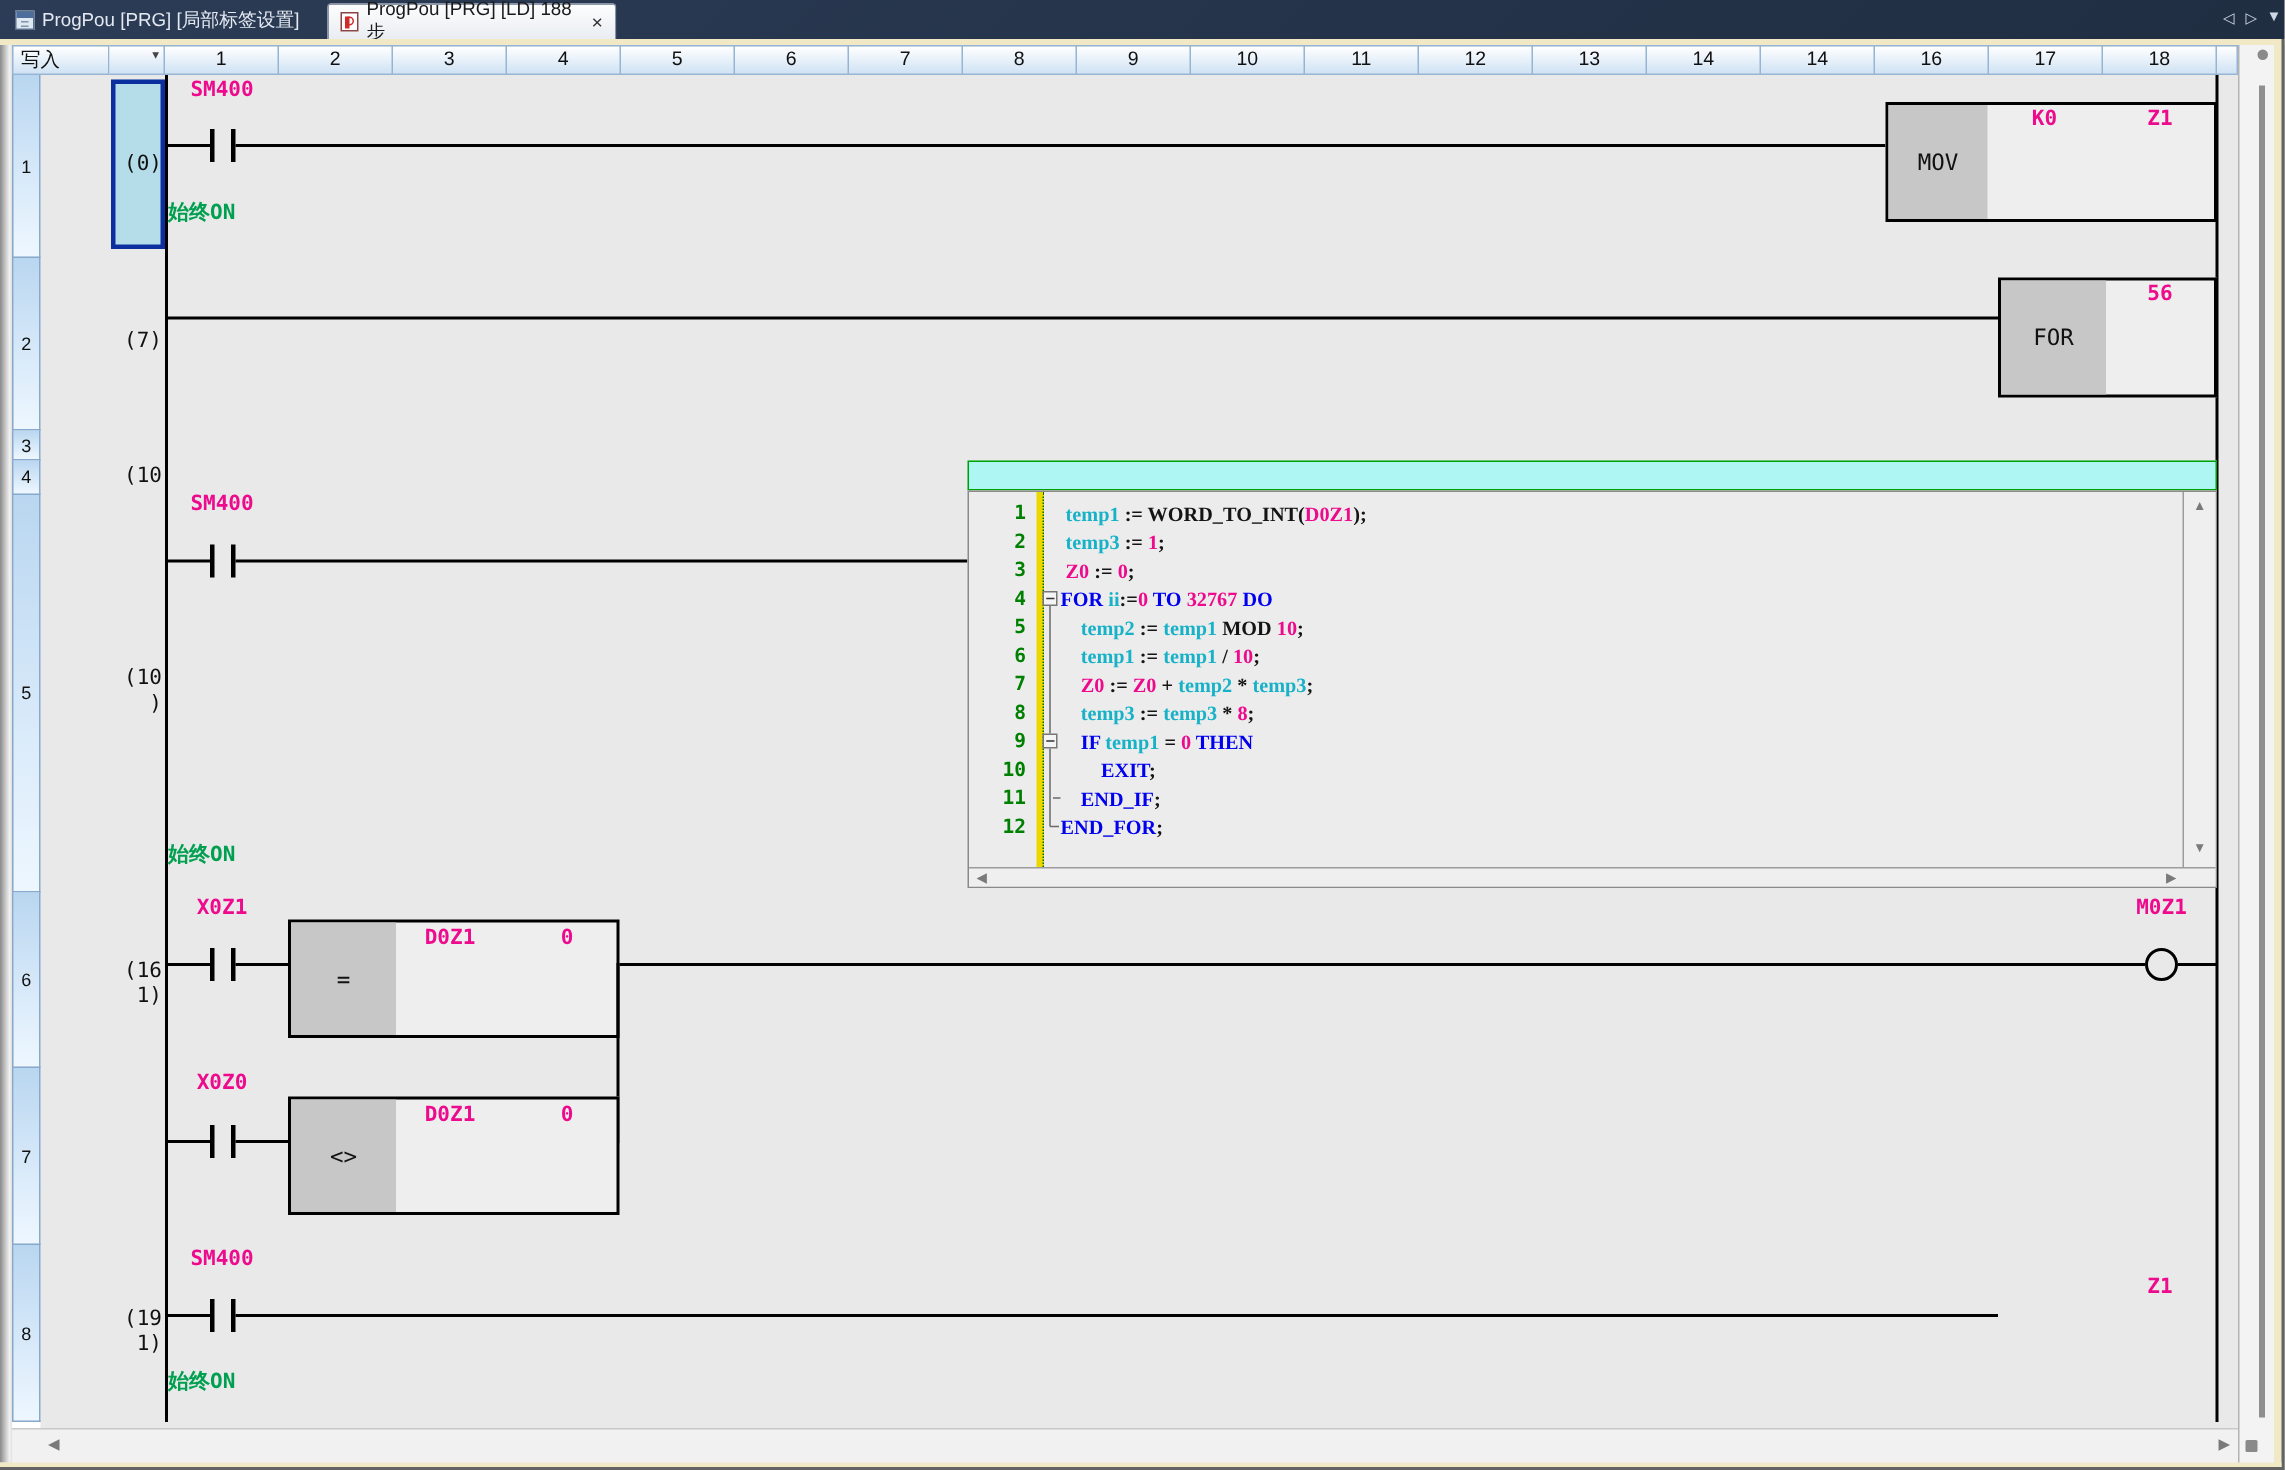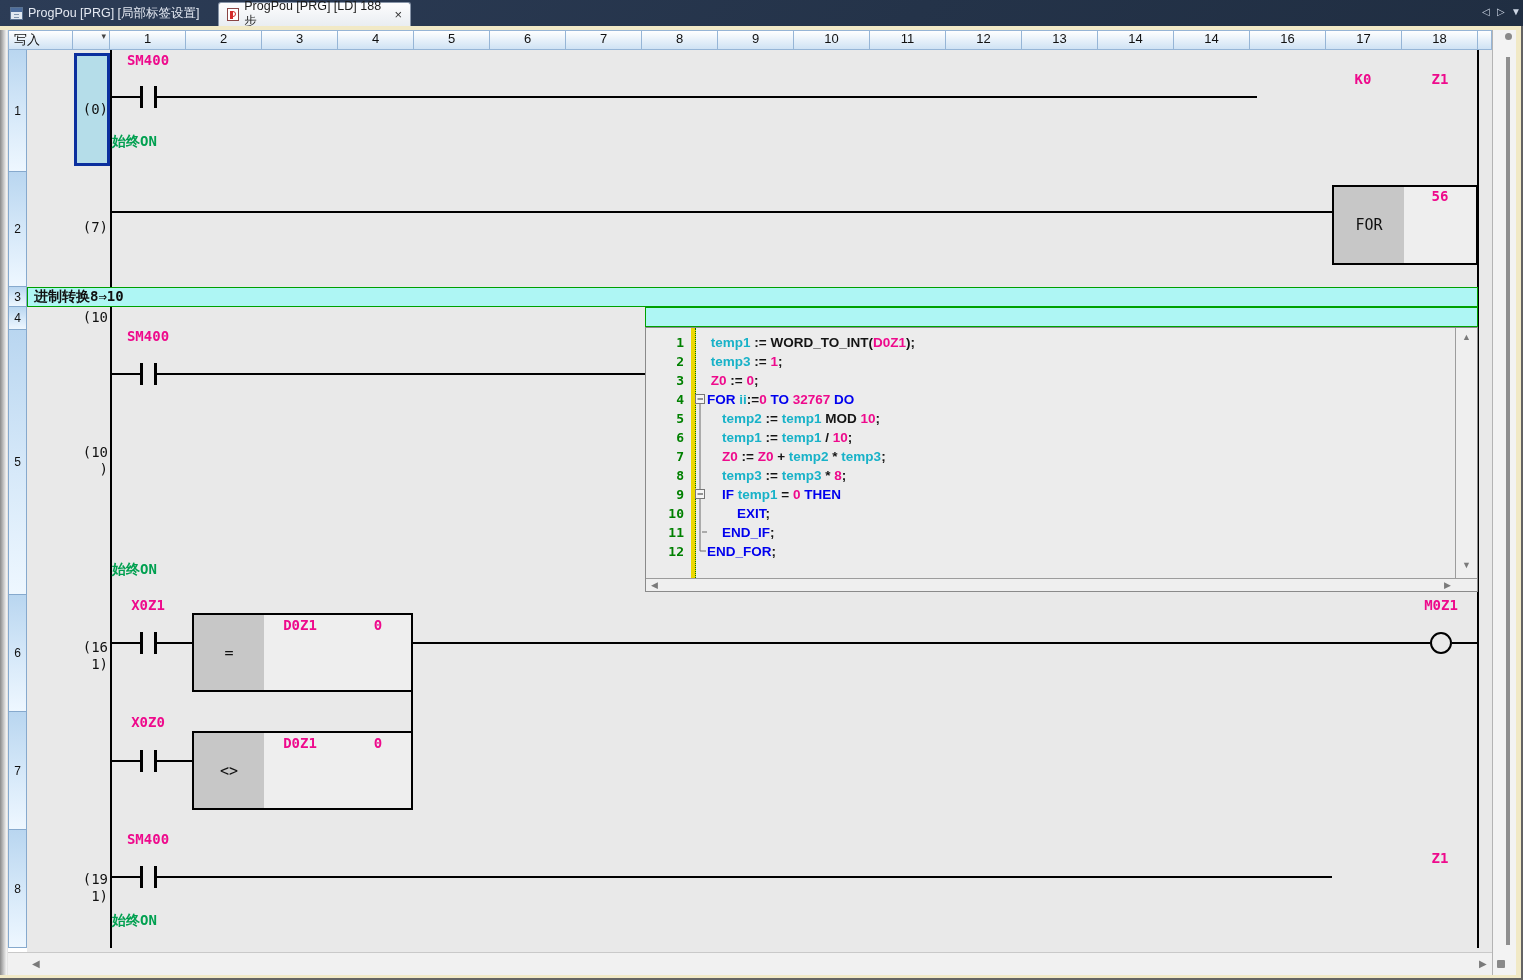--- a/index.html
+++ b/index.html
@@ -56,21 +56,21 @@
     font-family:"DejaVu Sans Mono",monospace; font-size:15px; color:#111; }
   .operand { position:absolute; width:56px; text-align:center; }
   .coil { border:2px solid #000; border-radius:50%; width:22px; height:22px; background:#e9e9e9; }
   .band { background:var(--cyanband); border:1px solid var(--bandborder); font-family:"DejaVu Sans Mono",monospace; font-weight:bold; font-size:14px; color:#111; display:flex; align-items:center; }
 
   
   .stbox { background:#ececec; border:1px solid #8a8a8a; }
   .st-num { position:absolute; left:649px; width:38px; height:19px; text-align:right; padding-right:3px;
     font-family:"DejaVu Sans Mono",monospace; font-weight:bold; font-size:13px; line-height:19px; color:var(--lnum); }
   .st-code { position:absolute; left:707px; height:19px; white-space:pre;
-    font-family:Liberation Sans, sans-serif; font-weight:bold; font-size:13.5px; line-height:19px; }
+    font-family:Liberation Serif, serif; font-weight:bold; font-size:13.5px; line-height:19px; }
   .tk-kw { color:var(--keyword); } .tk-var { color:var(--variable); }
   .tk-dev { color:var(--device); } .tk-op { color:var(--operator); }
   .ygutter { background:#ecd800; border-right:1px dotted #007000; }
   .sbar { background:#efefef; }
   .sarrow { color:#7a7a7a; font-size:9px; line-height:9px; }
 
   .scroll-main { background:#f3f3f3; }
   .thumbline { background:#8f8f8f; }
   .graydot { background:#8a8a8a; border-radius:50%; }
 </style>
@@ -145,33 +145,33 @@
   <div class="abs wire" style="left:1477px; top:50px; width:2px; height:898px;"></div>
 
   <div class="abs" style="left:74px; top:53px; width:36px; height:113px; background:#b5dde9; border:3px solid #0b2f9e;"></div>
   <div class="abs step" style="left:60px; top:101px;">(0)</div>
   <div class="abs devlabel" style="left:120px; top:52px; width:56px;">SM400</div>
   <div class="abs wire" style="left:110px; top:96px; width:31px; height:2px;"></div>
   <div class="abs cbar" style="left:140px; top:86px;"></div>
   <div class="abs cbar" style="left:154px; top:86px;"></div>
   <div class="abs wire" style="left:157px; top:96px; width:1100px; height:2px;"></div>
   <div class="abs cmtlabel" style="left:112px; top:133px;">始终ON</div>
+  <div class="abs fblock" style="left:1257px; top:68px; width:221px; height:80px;">
+    <div class="opcell" style="width:66px;">MOV</div>
+  </div>
   <div class="abs devlabel operand" style="left:1335px; top:71px;">K0</div>
   <div class="abs devlabel operand" style="left:1412px; top:71px;">Z1</div>
 
   <div class="abs step" style="left:60px; top:219px;">(7)</div>
   <div class="abs wire" style="left:110px; top:211px; width:1222px; height:2px;"></div>
   <div class="abs fblock" style="left:1332px; top:185px; width:146px; height:80px;">
     <div class="opcell" style="width:70px;">FOR</div>
   </div>
   <div class="abs devlabel operand" style="left:1412px; top:188px;">56</div>
 
-  <div class="abs band" style="left:27px; top:287px; width:1451px; height:20px; padding-left:6px;">
-    <span>进制转换8⇒10</span>
-  </div>
 
   <div class="abs step" style="left:60px; top:309px;">(10</div>
   <div class="abs band" style="left:645px; top:307px; width:833px; height:20px;"></div>
 
   <div class="abs step" style="left:60px; top:444px;">(10</div>
   <div class="abs step" style="left:60px; top:461px;">)</div>
   <div class="abs devlabel" style="left:120px; top:328px; width:56px;">SM400</div>
   <div class="abs wire" style="left:110px; top:373px; width:31px; height:2px;"></div>
   <div class="abs cbar" style="left:140px; top:363px;"></div>
   <div class="abs cbar" style="left:154px; top:363px;"></div>

